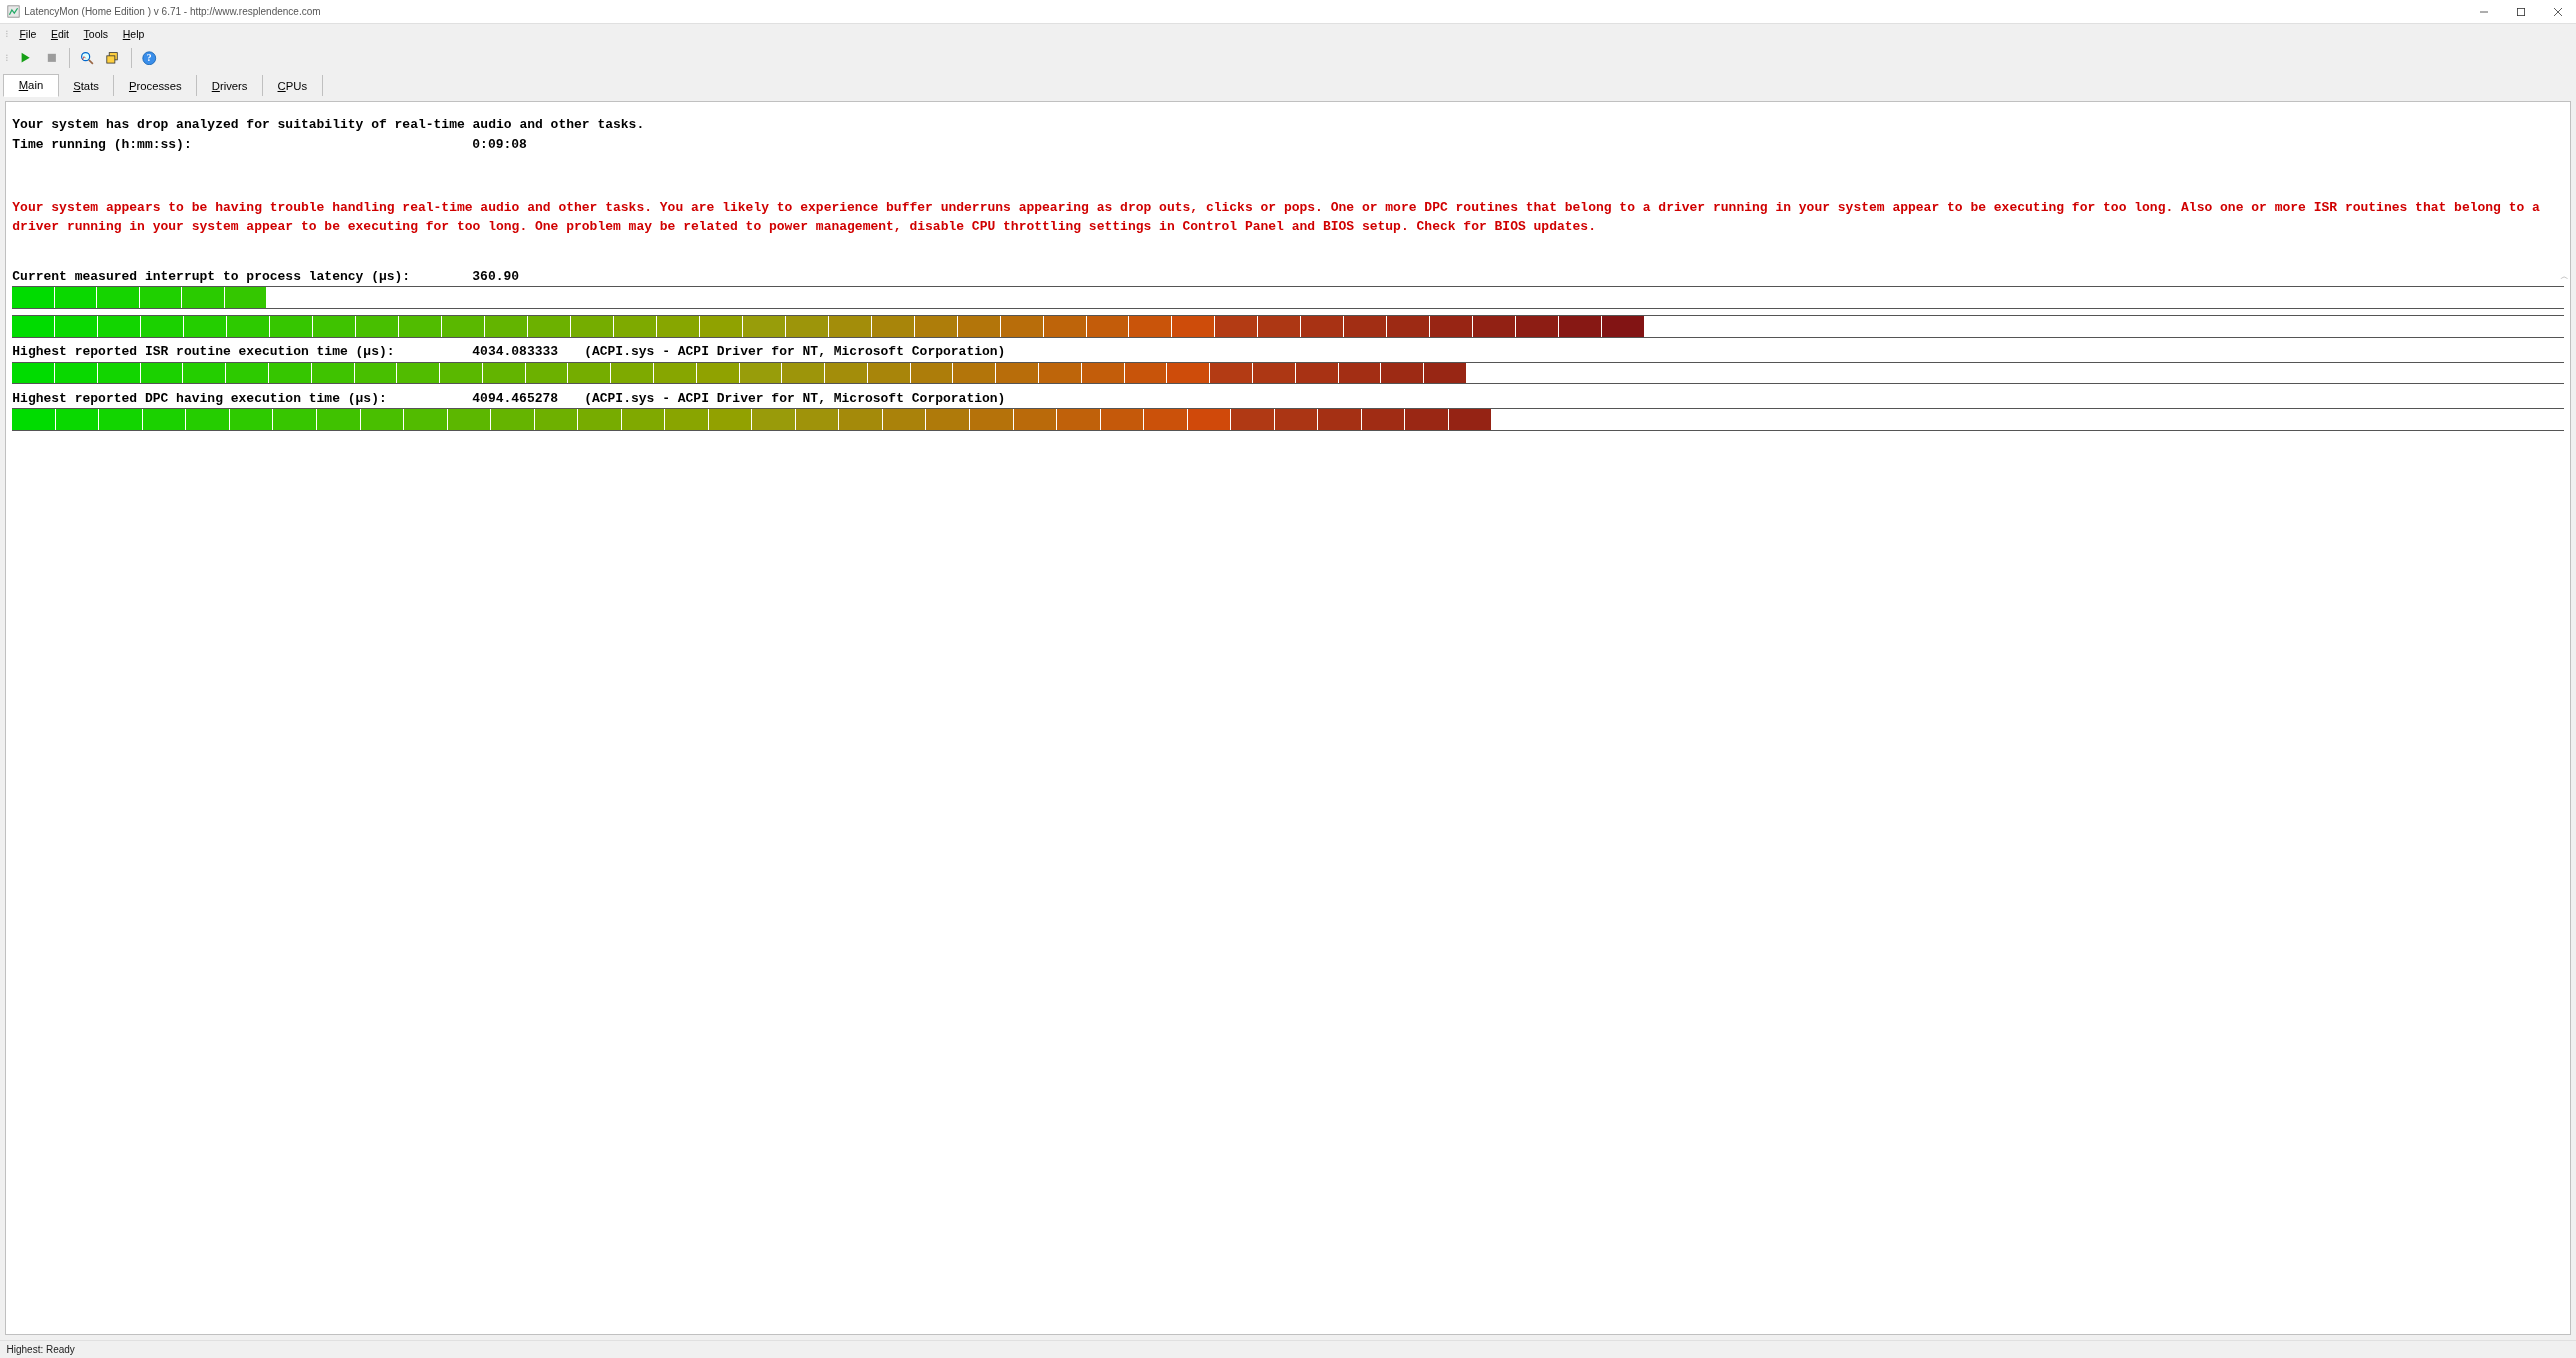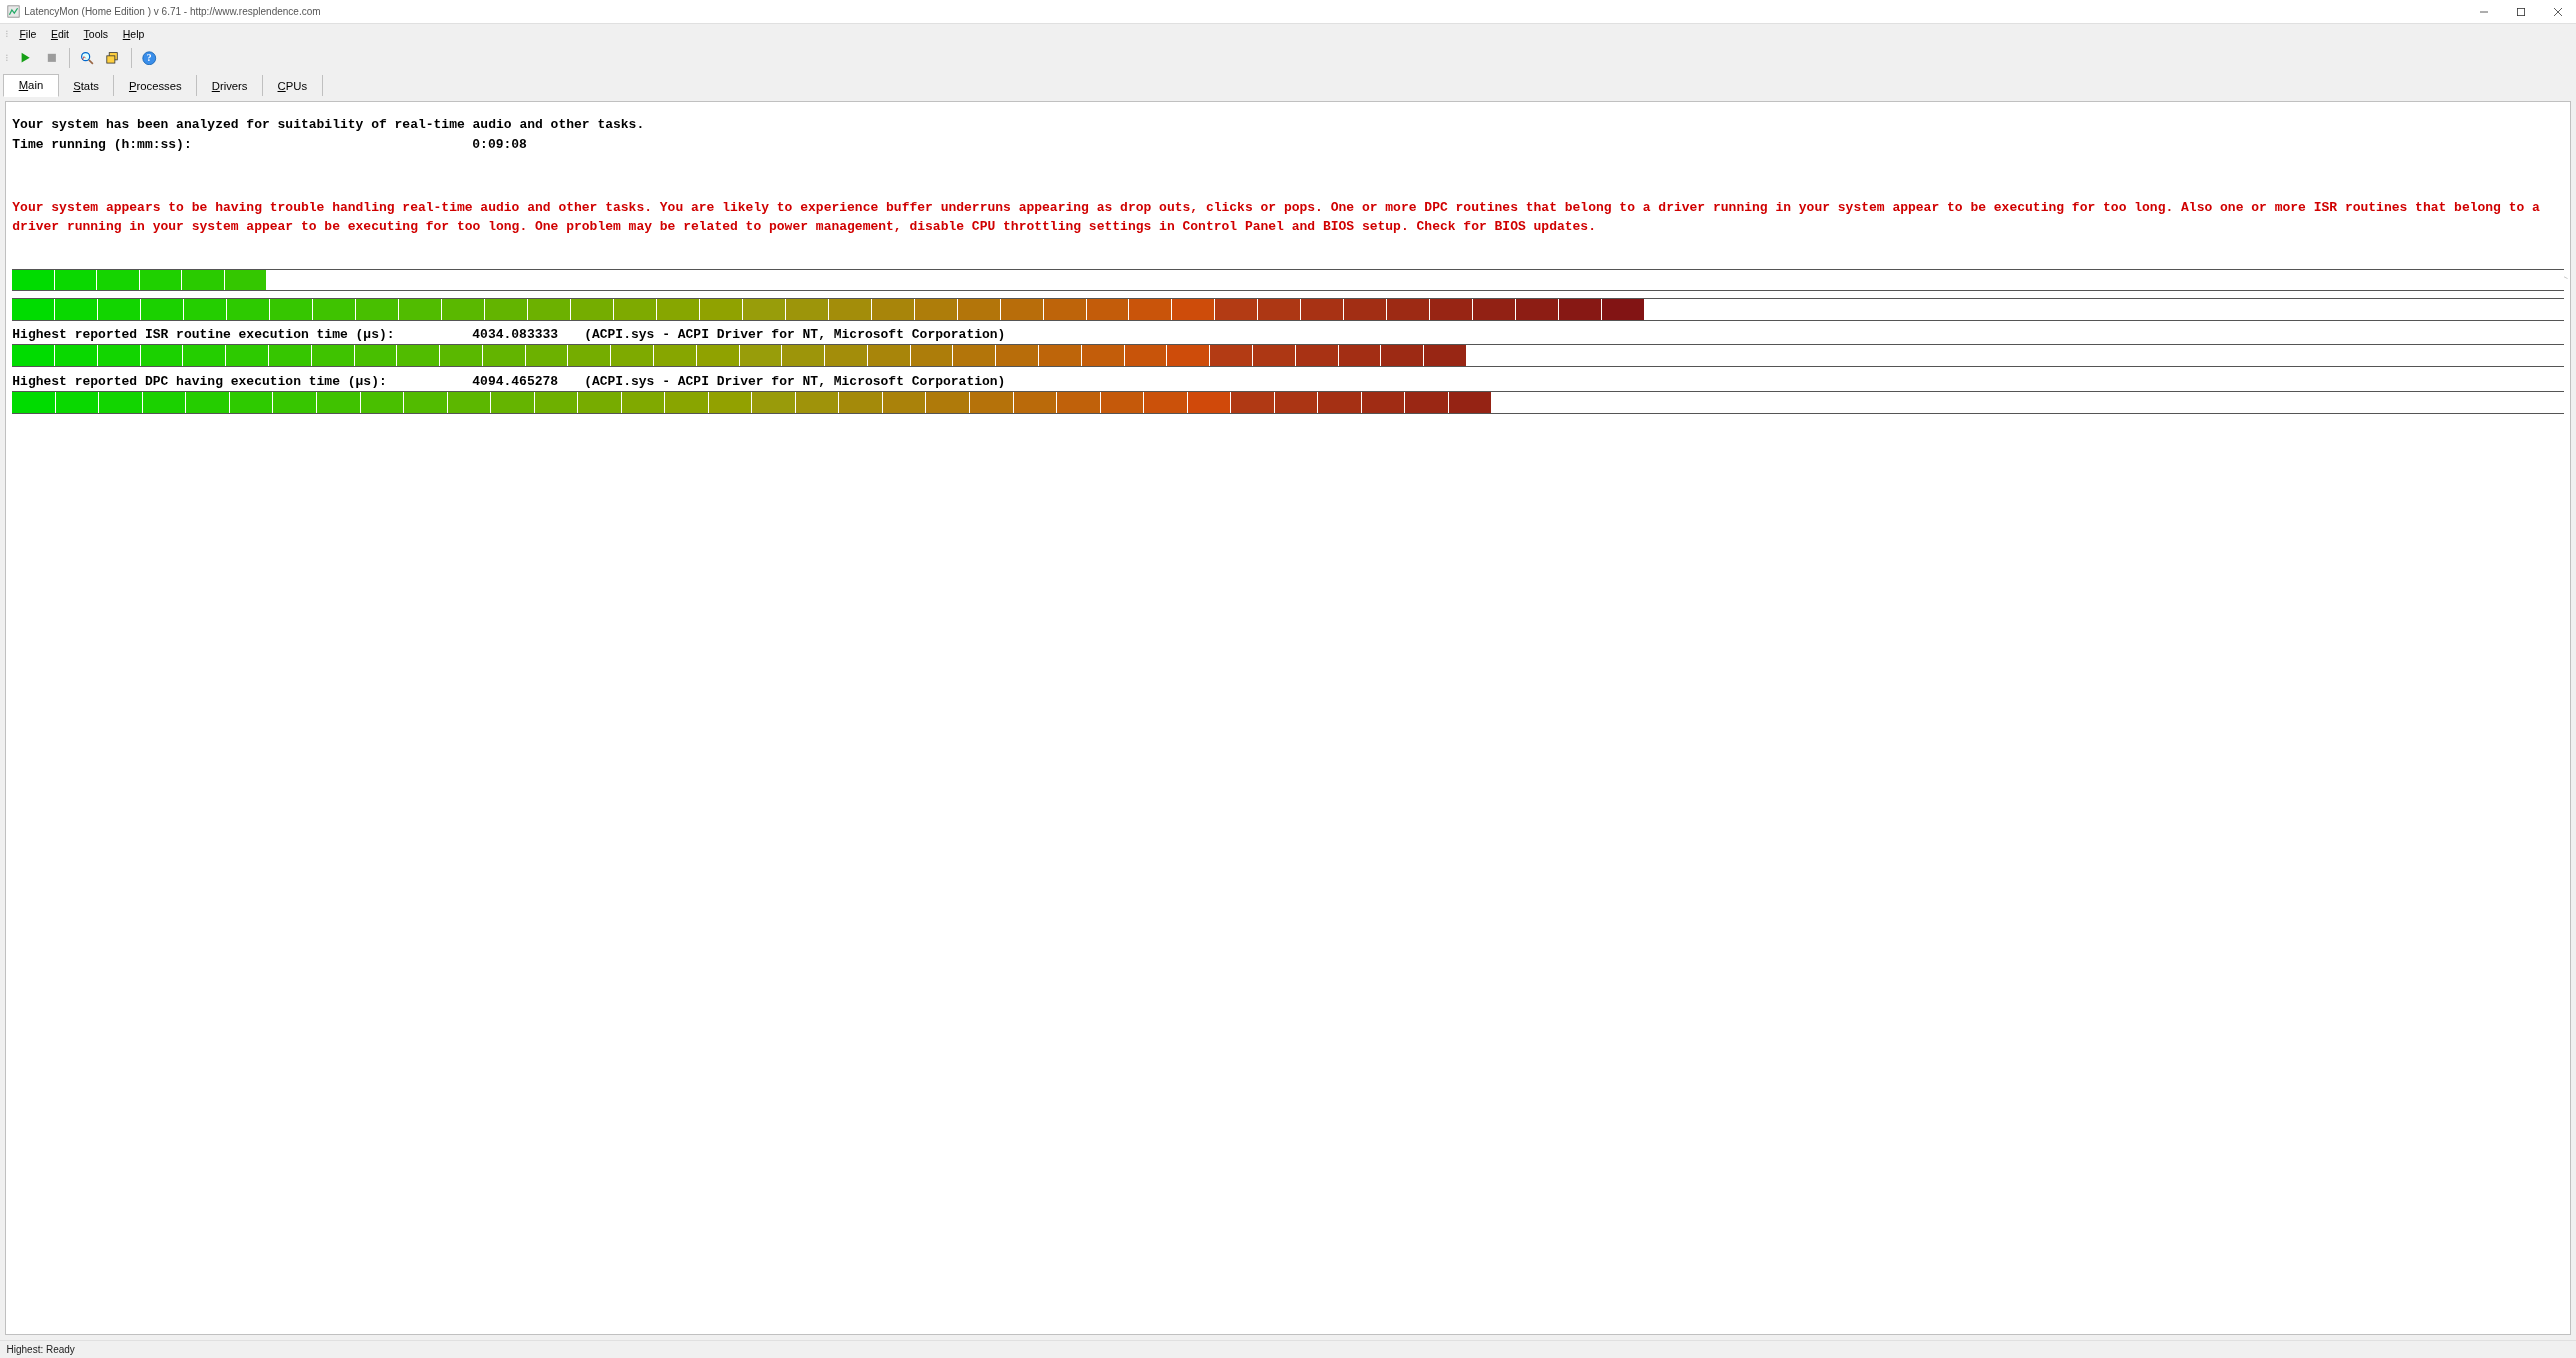--- a/index.html
+++ b/index.html
@@ -288,31 +288,32 @@
     <div class="tab active"><u>M</u>ain</div>
     <div class="tab"><u>S</u>tats</div>
     <div class="tab"><u>P</u>rocesses</div>
     <div class="tab"><u>D</u>rivers</div>
     <div class="tab"><u>C</u>PUs</div>
   </div>
 
   <div class="content-wrap">
     <div class="content">
 
-      <div class="line">Your system has been analyzed for suitability of real-time audio and other tasks.</div>
+      <div class="line">Your system has drop analyzed for suitability of real-time audio and other tasks.</div>
       <div class="line kv-row">
         <span class="kv-label">Time running (h:mm:ss):</span>
         <span class="kv-val">0:09:08</span>
       </div>
 
       <div class="line alert">Your system appears to be having trouble handling real-time audio and other tasks. You are likely to experience buffer underruns appearing as drop outs, clicks or pops. One or more DPC routines that belong to a driver running in your system appear to be executing for too long. Also one or more ISR routines that belong to a driver running in your system appear to be executing for too long. One problem may be related to power management, disable CPU throttling settings in Control Panel and BIOS setup. Check for BIOS updates.</div>
       <span class="scroll-hint">︿</span>
 
       <div class="metrics" id="metrics">
           <div class="metric-row">
+            <div class="metric-label-line"><span class="kv-label">Current measured interrupt to process latency (µs):</span><span class="kv-val">360.90</span></div>
             <div class="bar-track">
               <div class="bar-fill" style="width: 10%;">
                 <div class="seg" style="background: rgb(0, 220, 0);"></div>
                 <div class="seg" style="background: rgb(10, 216, 0);"></div>
                 <div class="seg" style="background: rgb(21, 212, 0);"></div>
                 <div class="seg" style="background: rgb(31, 208, 0);"></div>
                 <div class="seg" style="background: rgb(42, 203, 0);"></div>
                 <div class="seg" style="background: rgb(52, 199, 0);"></div>
               </div>
             </div>

